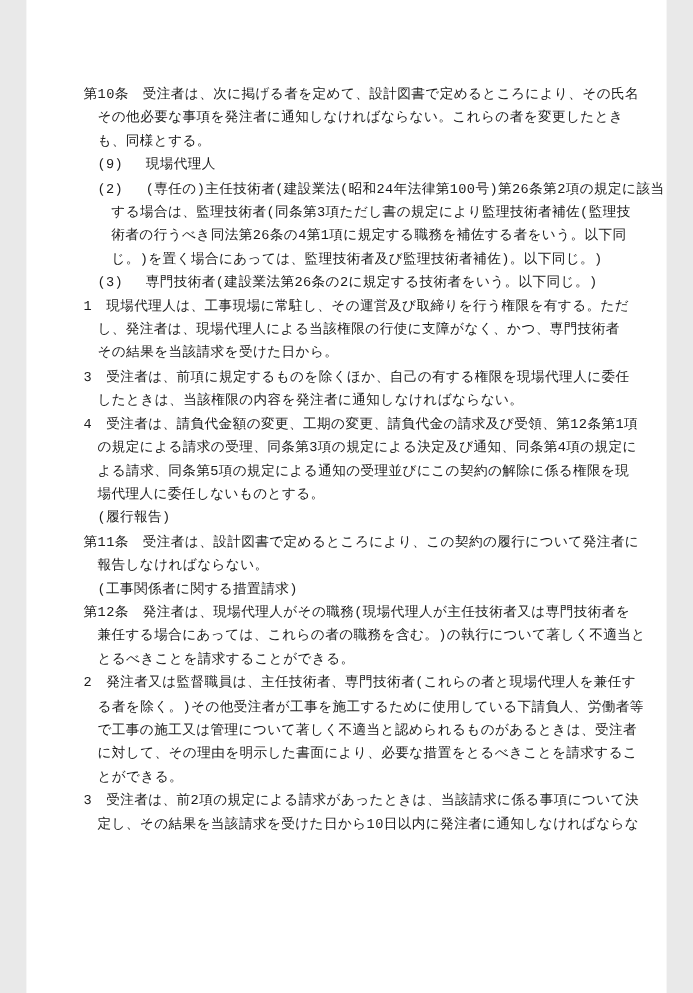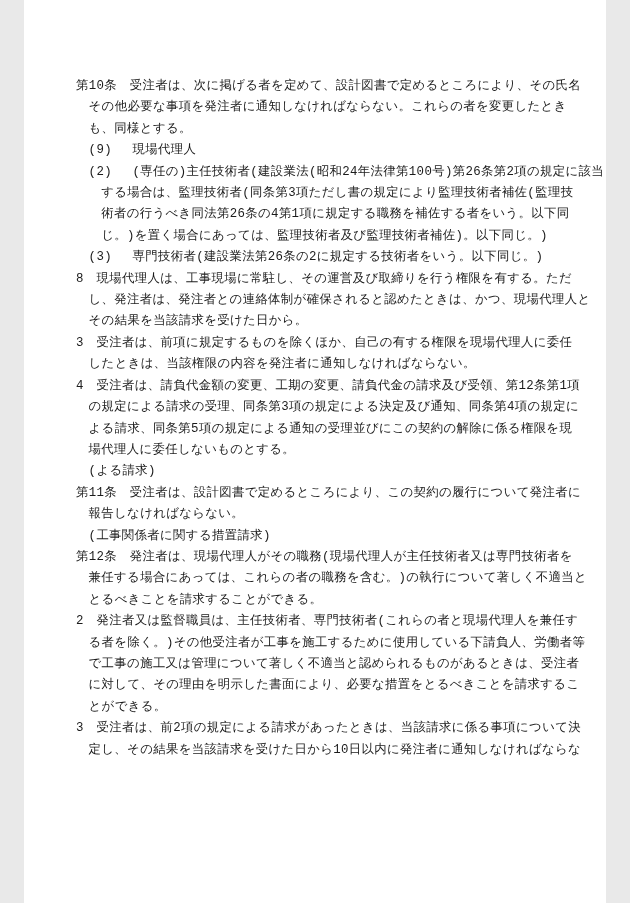--- a/index.html
+++ b/index.html
@@ -43,30 +43,30 @@
   <div class="textblock">
     <p class="line i0">第10条　受注者は、次に掲げる者を定めて、設計図書で定めるところにより、その氏名</p>
     <p class="line i1">その他必要な事項を発注者に通知しなければならない。これらの者を変更したとき</p>
     <p class="line i1">も、同様とする。</p>
     <p class="line i1">(9)　 現場代理人</p>
     <p class="line i1">(2)　 (専任の)主任技術者(建設業法(昭和24年法律第100号)第26条第2項の規定に該当</p>
     <p class="line i2">する場合は、監理技術者(同条第3項ただし書の規定により監理技術者補佐(監理技</p>
     <p class="line i2">術者の行うべき同法第26条の4第1項に規定する職務を補佐する者をいう。以下同</p>
     <p class="line i2">じ。)を置く場合にあっては、監理技術者及び監理技術者補佐)。以下同じ。)</p>
     <p class="line i1">(3)　 専門技術者(建設業法第26条の2に規定する技術者をいう。以下同じ。)</p>
-    <p class="line i0">8　現場代理人は、工事現場に常駐し、その運営及び取締りを行う権限を有する。ただ</p>
-    <p class="line i1">し、発注者は、発注者との連絡体制が確保されると認めたときは、かつ、現場代理人と</p>
+    <p class="line i0">1　現場代理人は、工事現場に常駐し、その運営及び取締りを行う権限を有する。ただ</p>
+    <p class="line i1">し、発注者は、現場代理人による当該権限の行使に支障がなく、かつ、専門技術者</p>
     <p class="line i1">その結果を当該請求を受けた日から。</p>
     <p class="line i0">3　受注者は、前項に規定するものを除くほか、自己の有する権限を現場代理人に委任</p>
     <p class="line i1">したときは、当該権限の内容を発注者に通知しなければならない。</p>
     <p class="line i0">4　受注者は、請負代金額の変更、工期の変更、請負代金の請求及び受領、第12条第1項</p>
     <p class="line i1">の規定による請求の受理、同条第3項の規定による決定及び通知、同条第4項の規定に</p>
     <p class="line i1">よる請求、同条第5項の規定による通知の受理並びにこの契約の解除に係る権限を現</p>
     <p class="line i1">場代理人に委任しないものとする。</p>
-    <p class="line i1">(よる請求)</p>
+    <p class="line i1">(履行報告)</p>
     <p class="line i0">第11条　受注者は、設計図書で定めるところにより、この契約の履行について発注者に</p>
     <p class="line i1">報告しなければならない。</p>
     <p class="line i1">(工事関係者に関する措置請求)</p>
     <p class="line i0">第12条　発注者は、現場代理人がその職務(現場代理人が主任技術者又は専門技術者を</p>
     <p class="line i1">兼任する場合にあっては、これらの者の職務を含む。)の執行について著しく不適当と</p>
     <p class="line i1">とるべきことを請求することができる。</p>
     <p class="line i0">2　発注者又は監督職員は、主任技術者、専門技術者(これらの者と現場代理人を兼任す</p>
     <p class="line i1">る者を除く。)その他受注者が工事を施工するために使用している下請負人、労働者等</p>
     <p class="line i1">で工事の施工又は管理について著しく不適当と認められるものがあるときは、受注者</p>
     <p class="line i1">に対して、その理由を明示した書面により、必要な措置をとるべきことを請求するこ</p>

